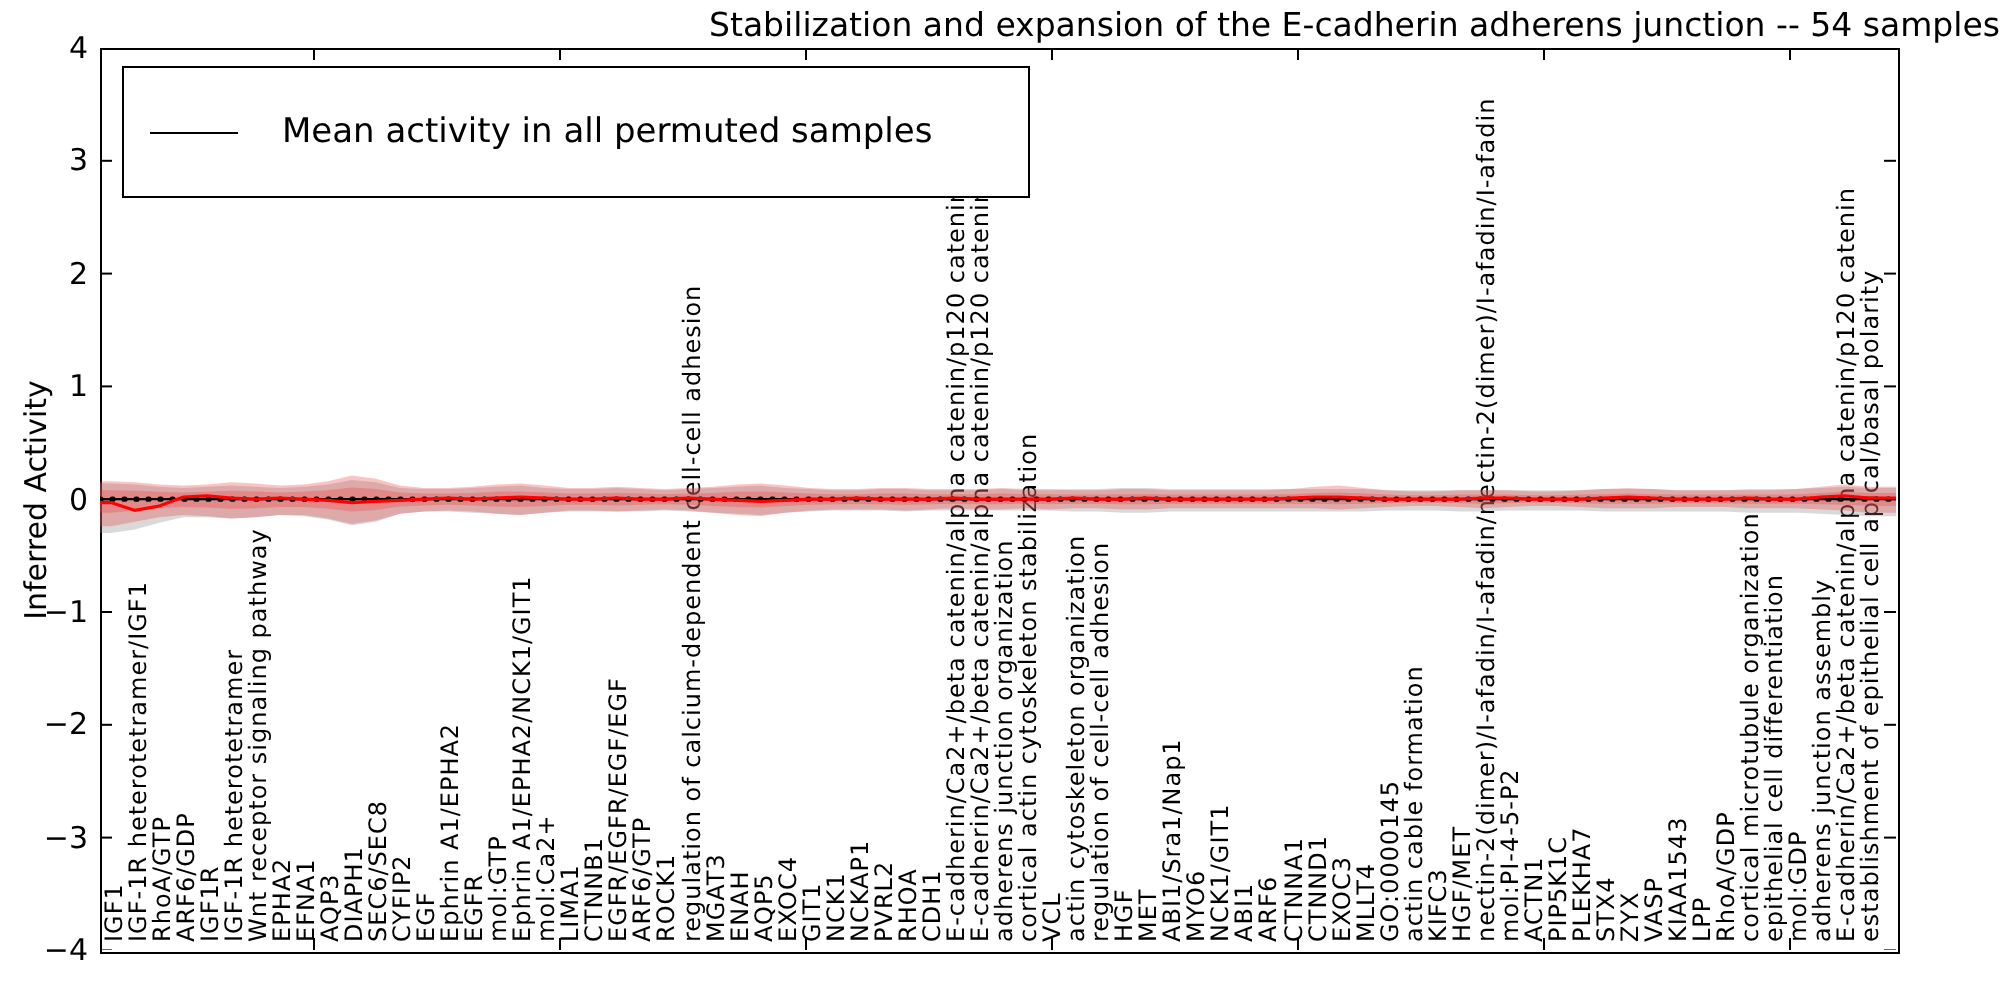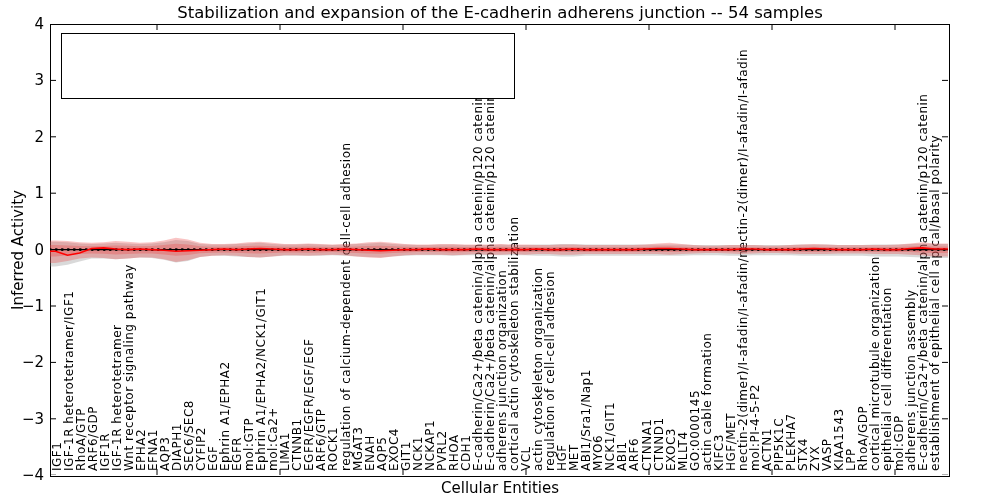--- a/index.html
+++ b/index.html
@@ -1,38 +1,37 @@
 <!DOCTYPE html>
 <html><head>
 <meta charset="utf-8">
 <style>
   html,body{margin:0;padding:0;background:#ffffff;}
   body{font-family:"DejaVu Sans","Liberation Sans",sans-serif;color:#000;}
   #figure{position:relative;width:1000px;height:500px;background:#fff;overflow:hidden;}
-  #title{position:absolute;left:0;top:3px;width:1000px;text-align:center;font-size:16.5px;z-index:4;}
+  #title{position:absolute;left:0;top:3px;width:1000px;text-align:right;font-size:16.5px;z-index:4;}
   #plot{position:absolute;left:50px;top:24px;width:898px;height:451px;border:1px solid #000;box-sizing:content-box;}
   #xlabels{position:absolute;left:50px;top:24px;width:898px;height:451px;z-index:1;}
   #xlabels span{position:absolute;display:inline-block;white-space:nowrap;font-size:12px;letter-spacing:0.5px;line-height:12px;transform:rotate(-90deg);transform-origin:0 0;}
   #chart-svg{position:absolute;left:50px;top:24px;z-index:2;pointer-events:none;}
   #yticks span{position:absolute;width:30px;text-align:right;font-size:15px;line-height:18px;z-index:3;}
   #ylabel{position:absolute;left:-62px;top:241px;width:160px;text-align:center;font-size:15px;transform:rotate(-90deg);transform-origin:center center;z-index:3;}
   #xlabel{position:absolute;left:0;top:479px;width:1000px;text-align:center;font-size:15px;z-index:3;}
   #legend{position:absolute;left:61px;top:33px;width:452px;height:64px;background:#fff;border:1.2px solid #000;z-index:5;display:flex;flex-direction:column;justify-content:space-evenly;}
   .legend-row{display:flex;align-items:center;height:28px;}
   .legend-line{display:inline-block;width:44px;height:0;border-top:1.6px solid #000;margin-left:13px;margin-right:22px;}
   .legend-label{font-size:17px;}
 </style>
 </head>
 <body>
 
 <div id="figure">
   <div id="title">Stabilization and expansion of the E-cadherin adherens junction -- 54 samples</div>
 
   <div id="ylabel">Inferred Activity</div>
-  <div id="xlabel">Cellular Entities</div>
 
   <div id="yticks">
       <span style="left: 14px; top: 15px;">4</span>
       <span style="left: 14px; top: 71.4px;">3</span>
       <span style="left: 14px; top: 127.8px;">2</span>
       <span style="left: 14px; top: 184.2px;">1</span>
       <span style="left: 14px; top: 240.6px;">0</span>
       <span style="left: 14px; top: 297px;">−1</span>
       <span style="left: 14px; top: 353.4px;">−2</span>
       <span style="left: 14px; top: 409.8px;">−3</span>
@@ -152,14 +151,18 @@
       <line x1="722" y1="0" x2="722" y2="6" stroke="#000" stroke-width="1"></line>
       <line x1="722" y1="445" x2="722" y2="451" stroke="#000" stroke-width="1"></line>
       <line x1="845" y1="0" x2="845" y2="6" stroke="#000" stroke-width="1"></line>
       <line x1="845" y1="445" x2="845" y2="451" stroke="#000" stroke-width="1"></line>
       <path d="M0,225.6 L5.5,225.6 L17.5,225.6 L29.6,225.6 L41.6,225.6 L53.7,225.6 L65.7,225.6 L77.7,225.6 L89.8,225.6 L101.8,225.6 L113.9,225.6 L125.9,225.6 L137.9,225.6 L150.0,225.6 L162.0,225.6 L174.1,225.6 L186.1,225.6 L198.1,225.6 L210.2,225.6 L222.2,225.6 L234.3,225.6 L246.3,225.6 L258.3,225.6 L270.4,225.6 L282.4,225.6 L294.5,225.6 L306.5,225.6 L318.5,225.6 L330.6,225.6 L342.6,225.6 L354.7,225.6 L366.7,225.6 L378.7,225.6 L390.8,225.6 L402.8,225.6 L414.9,225.6 L426.9,225.6 L438.9,225.6 L451.0,225.6 L463.0,225.6 L475.1,225.6 L487.1,225.6 L499.1,225.6 L511.2,225.6 L523.2,225.6 L535.3,225.6 L547.3,225.6 L559.3,225.6 L571.4,225.6 L583.4,225.6 L595.5,225.6 L607.5,225.6 L619.5,225.6 L631.6,225.6 L643.6,225.6 L655.7,225.6 L667.7,225.6 L679.7,225.6 L691.8,225.6 L703.8,225.6 L715.9,225.6 L727.9,225.6 L739.9,225.6 L752.0,225.6 L764.0,225.6 L776.1,225.6 L788.1,225.6 L800.1,225.6 L812.2,225.6 L824.2,225.6 L836.3,225.6 L848.3,225.6 L860.3,225.6 L872.4,225.6 L884.4,225.6 L898,225.6" fill="none" stroke="#000000" stroke-width="1.1"></path>
       <path d="M0,225.6 L5.5,225.6 L17.5,225.6 L29.6,225.6 L41.6,225.6 L53.7,225.6 L65.7,225.6 L77.7,225.6 L89.8,225.6 L101.8,225.6 L113.9,225.6 L125.9,225.6 L137.9,225.6 L150.0,225.6 L162.0,225.6 L174.1,225.6 L186.1,225.6 L198.1,225.6 L210.2,225.6 L222.2,225.6 L234.3,225.6 L246.3,225.6 L258.3,225.6 L270.4,225.6 L282.4,225.6 L294.5,225.6 L306.5,225.6 L318.5,225.6 L330.6,225.6 L342.6,225.6 L354.7,225.6 L366.7,225.6 L378.7,225.6 L390.8,225.6 L402.8,225.6 L414.9,225.6 L426.9,225.6 L438.9,225.6 L451.0,225.6 L463.0,225.6 L475.1,225.6 L487.1,225.6 L499.1,225.6 L511.2,225.6 L523.2,225.6 L535.3,225.6 L547.3,225.6 L559.3,225.6 L571.4,225.6 L583.4,225.6 L595.5,225.6 L607.5,225.6 L619.5,225.6 L631.6,225.6 L643.6,225.6 L655.7,225.6 L667.7,225.6 L679.7,225.6 L691.8,225.6 L703.8,225.6 L715.9,225.6 L727.9,225.6 L739.9,225.6 L752.0,225.6 L764.0,225.6 L776.1,225.6 L788.1,225.6 L800.1,225.6 L812.2,225.6 L824.2,225.6 L836.3,225.6 L848.3,225.6 L860.3,225.6 L872.4,225.6 L884.4,225.6 L898,225.6" fill="none" stroke="#000000" stroke-width="2.6" stroke-dasharray="0.5 5.5" stroke-linecap="round"></path>
       <path d="M0,227.3 L5.5,227.3 L17.5,231.2 L29.6,229.0 L41.6,224.5 L53.7,223.9 L65.7,225.0 L77.7,225.6 L89.8,225.0 L101.8,225.6 L113.9,226.2 L125.9,227.3 L137.9,226.7 L150.0,226.2 L162.0,225.6 L174.1,225.0 L186.1,225.6 L198.1,225.0 L210.2,224.5 L222.2,225.0 L234.3,225.6 L246.3,225.6 L258.3,225.0 L270.4,225.6 L282.4,225.6 L294.5,225.0 L306.5,225.6 L318.5,226.2 L330.6,226.7 L342.6,226.2 L354.7,225.6 L366.7,225.6 L378.7,225.0 L390.8,225.6 L402.8,225.6 L414.9,225.6 L426.9,225.0 L438.9,225.6 L451.0,225.6 L463.0,225.6 L475.1,225.6 L487.1,225.0 L499.1,225.6 L511.2,225.6 L523.2,225.0 L535.3,225.6 L547.3,225.6 L559.3,225.6 L571.4,225.6 L583.4,225.6 L595.5,225.0 L607.5,224.5 L619.5,224.5 L631.6,225.0 L643.6,225.6 L655.7,225.6 L667.7,225.6 L679.7,225.6 L691.8,225.0 L703.8,225.0 L715.9,225.6 L727.9,225.6 L739.9,225.6 L752.0,225.0 L764.0,224.5 L776.1,225.0 L788.1,225.6 L800.1,225.6 L812.2,225.6 L824.2,225.0 L836.3,225.6 L848.3,225.6 L860.3,224.5 L872.4,223.9 L884.4,225.0 L898,225.0" fill="none" stroke="#ff0000" stroke-width="1.6"></path>
     </svg>
 
   <div id="legend">
+    <div class="legend-row">
+      <span class="legend-line" style="border-top-color: rgb(0, 0, 0);"></span>
+      <span class="legend-label">Mean activity in all permuted samples</span>
+    </div>
   </div>
 </div>
 
 </body></html>

